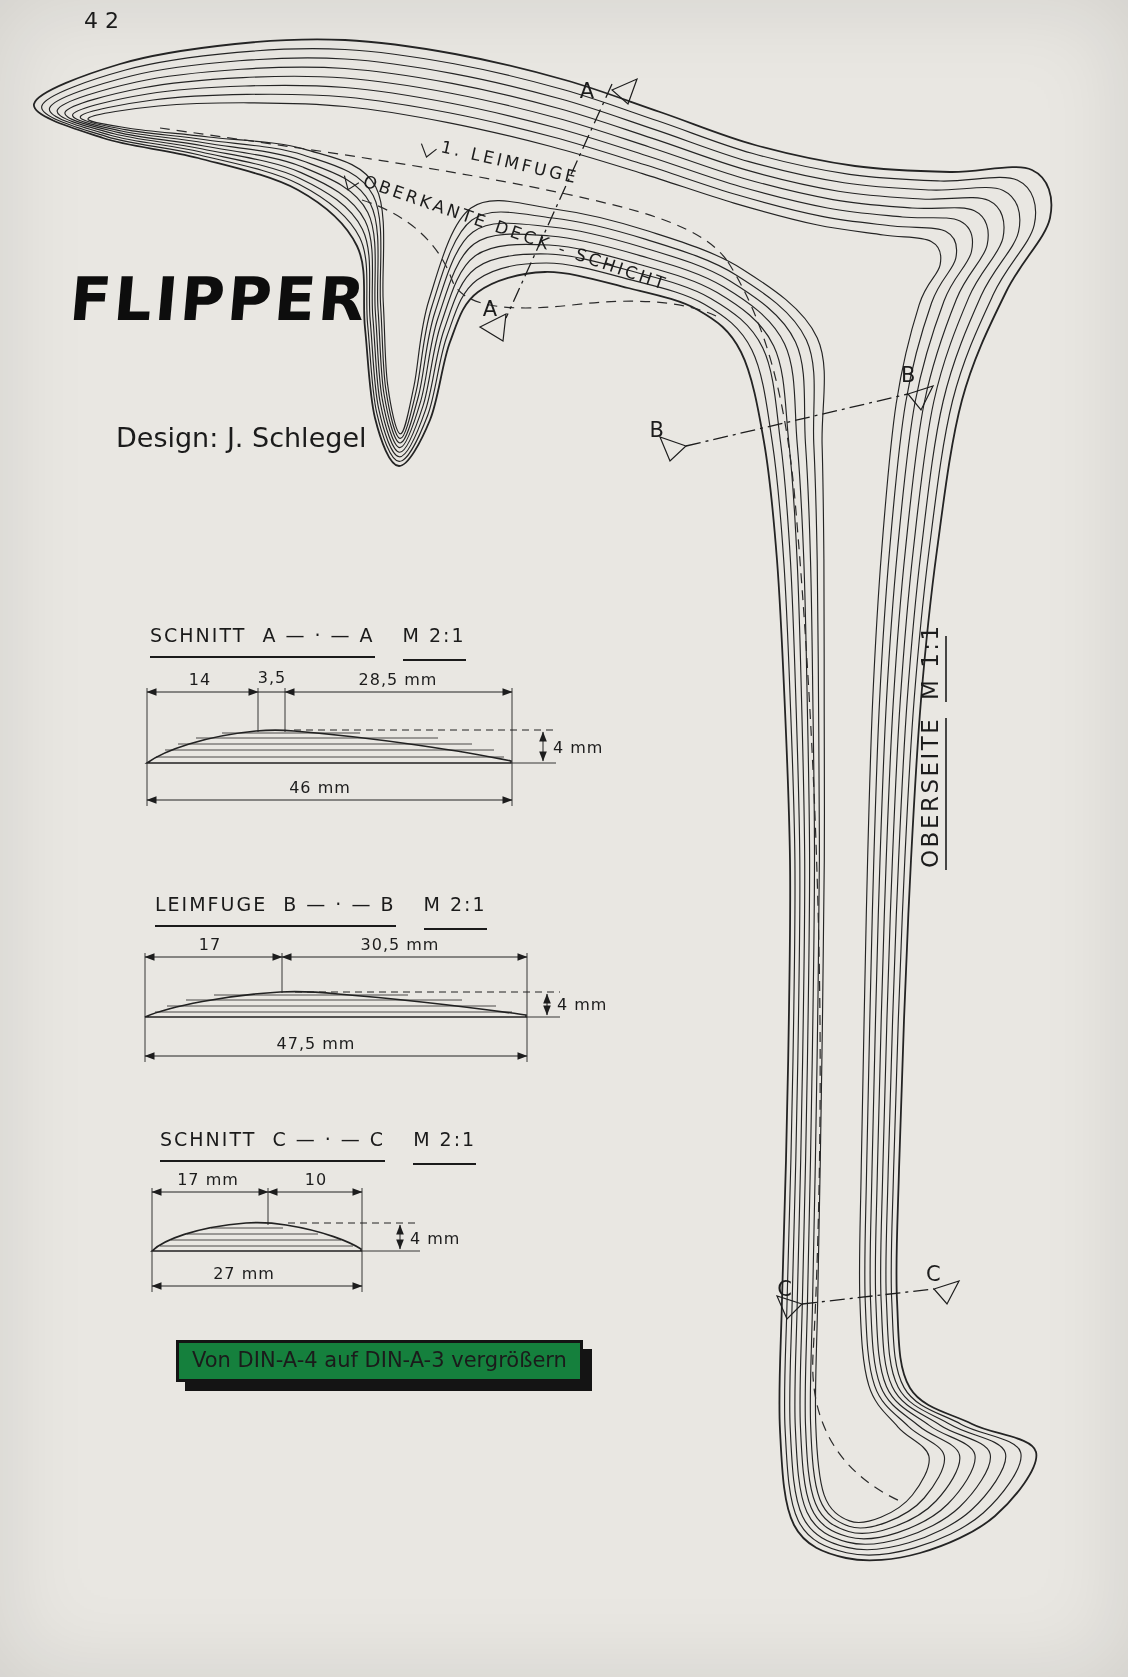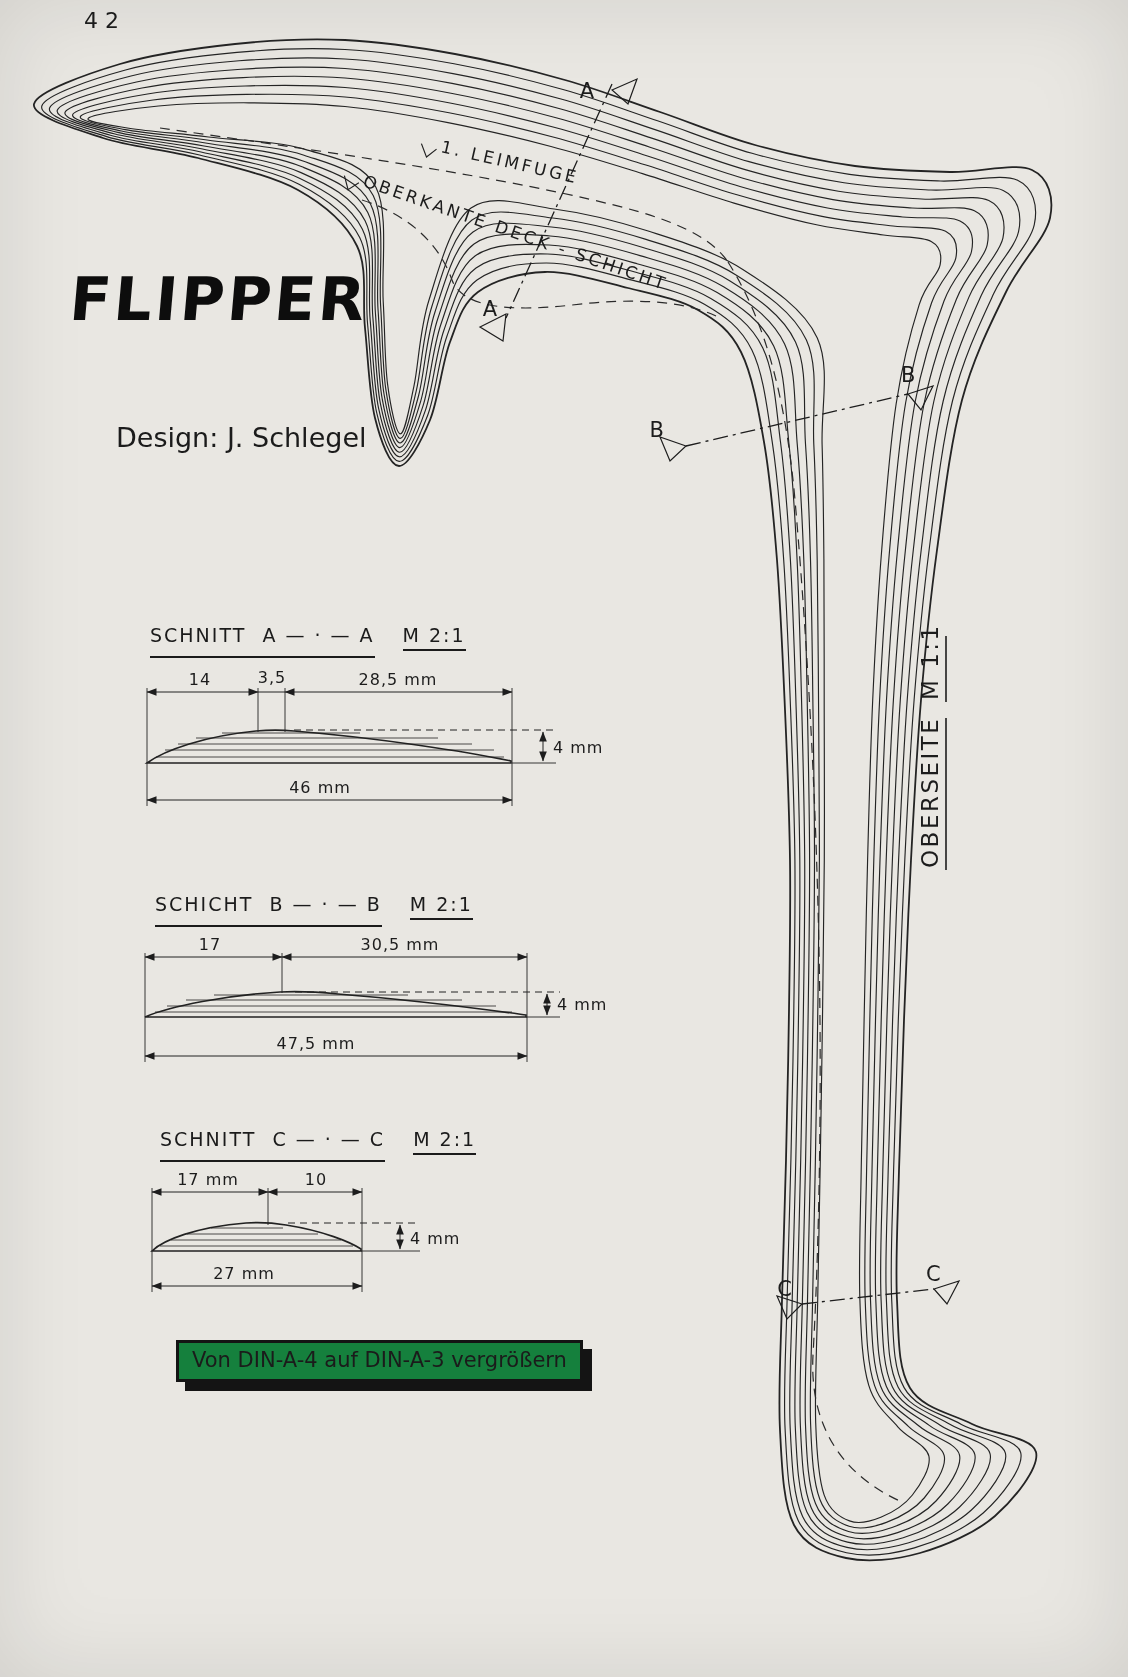--- a/index.html
+++ b/index.html
@@ -21,21 +21,21 @@
   .lbl{font-size:17px;letter-spacing:3px;}
   .obs{font-size:23px;letter-spacing:2.5px;}
   #page-num{position:absolute;left:84px;top:8px;font-size:22px;letter-spacing:7px;font-weight:500;text-align:right;}
   #flipper-title{
     position:absolute;left:70px;top:264px;font-size:60px;font-weight:800;
     letter-spacing:3px;transform:skewX(-5deg);color:#0d0d0d;
   }
   #designer{position:absolute;left:116px;top:386px;font-size:27px;margin-top:36px;}
   .hdg{position:absolute;display:flex;align-items:baseline;gap:28px;font-size:19px;letter-spacing:2px;}
   .hdg .t{border-bottom:2px solid #1b1b1b;padding-bottom:10px;white-space:pre;}
-  .hdg .s{border-bottom:2px solid #1b1b1b;padding-bottom:3px;white-space:pre;}
+  .hdg .s{border-bottom:2px solid #1b1b1b;padding-bottom:13px;white-space:pre;}
   #hdg-a{left:150px;top:624px;}
   #hdg-b{left:155px;top:893px;}
   #hdg-c{left:160px;top:1128px;justify-content:center;}
   .footer-box{
     position:absolute;left:176px;top:1340px;background:#15803d;
     border:3px solid #141414;box-shadow:9px 9px 0 #141414;
     padding:5px 13px 7px;font-size:21px;white-space:nowrap;
   }
 </style>
 </head>
@@ -163,21 +163,21 @@
   </svg>
 
   <div id="flipper-title">FLIPPER</div>
   <div id="designer">Design: J. Schlegel</div>
 
   <div class="hdg" id="hdg-a">
     <span class="t">SCHNITT  A — · — A</span>
     <span class="s">M 2:1</span>
   </div>
   <div class="hdg" id="hdg-b">
-    <span class="t">SCHICHT  B — · — B</span>
+    <span class="t">LEIMFUGE  B — · — B</span>
     <span class="s">M 2:1</span>
   </div>
   <div class="hdg" id="hdg-c">
     <span class="t">SCHNITT  C — · — C</span>
     <span class="s">M 2:1</span>
   </div>
 
   <div class="footer-box">
     <span>Von DIN-A-4 auf DIN-A-3 vergrößern</span>
   </div>

